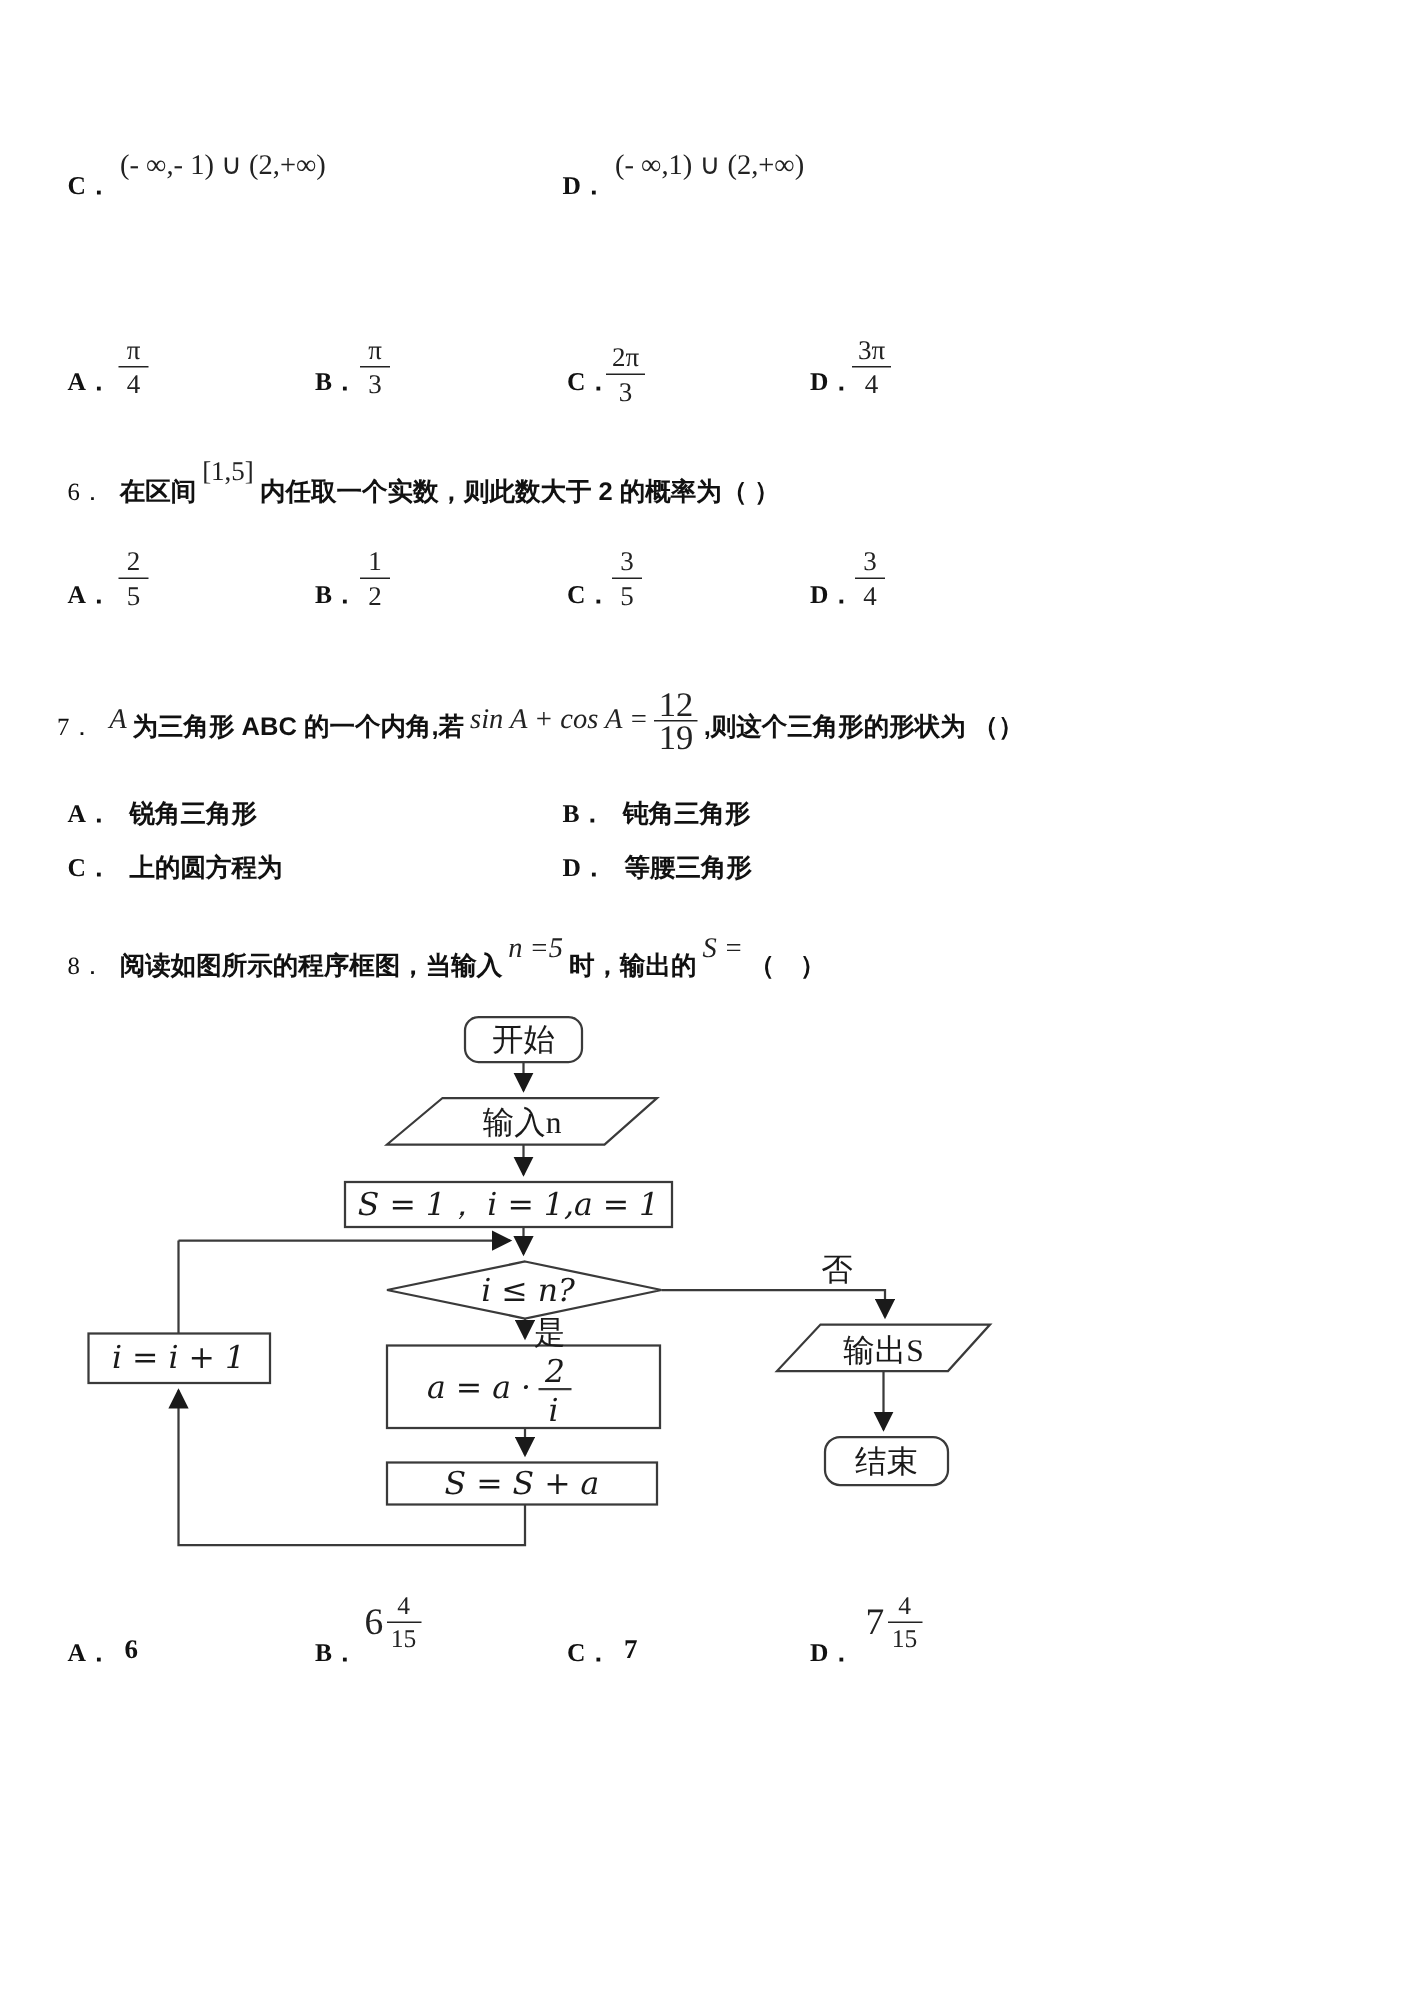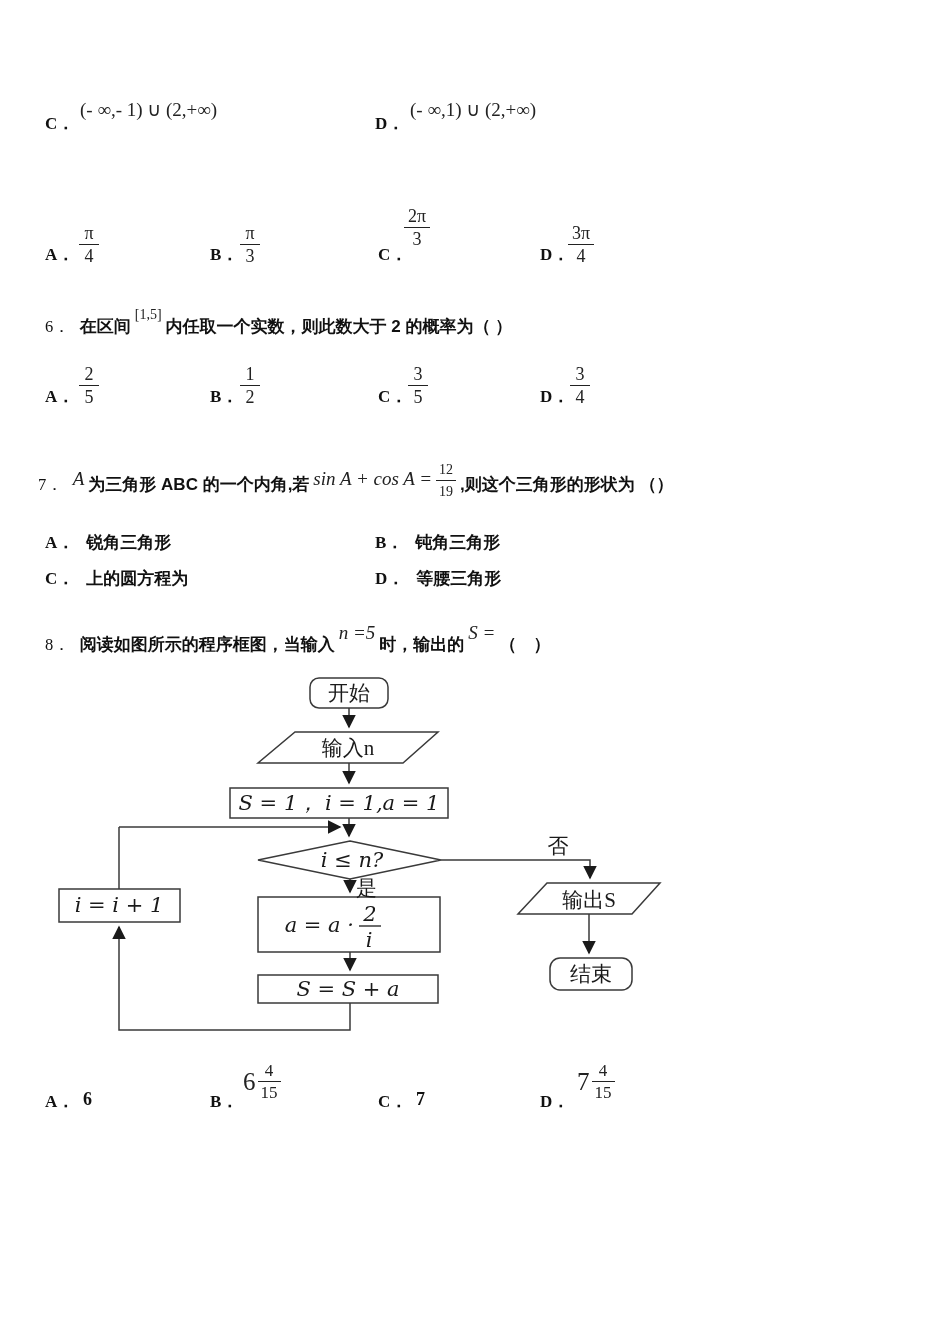--- a/index.html
+++ b/index.html
@@ -16,21 +16,21 @@
   .fml{font-family:"Liberation Serif",serif;font-size:19px;color:#222;white-space:nowrap;}
   .up5{position:relative;top:-5px;}
   .up8{position:relative;top:-8px;}
   .up11{position:relative;top:-11px;}
   .up13{position:relative;top:-13px;}
   .opt-label{position:absolute;font-family:"Liberation Serif",serif;font-weight:700;font-size:17px;color:#111;}
   .optval{position:absolute;font-family:"Liberation Serif",serif;font-weight:700;font-size:18px;color:#111;}
   .frac{position:absolute;text-align:center;font-family:"Liberation Serif",serif;font-size:18px;color:#222;min-width:20px;}
   .frac .num{display:block;border-bottom:1.2px solid #222;padding:0 4px 1px 4px;line-height:20px;}
   .frac .den{display:block;padding:1px 4px 0 4px;line-height:20px;}
-  .ifrac{display:inline-block;text-align:center;font-size:14px;font-family:"Liberation Serif",serif;
+  .ifrac{display:inline-block;text-align:center;font-size:23px;font-family:"Liberation Serif",serif;
          vertical-align:middle;position:relative;top:-6px;color:#222;}
   .ifrac .num{display:block;border-bottom:1.2px solid #222;padding:0 3px 1px 3px;line-height:19px;}
   .ifrac .den{display:block;padding:1px 3px 0 3px;line-height:19px;}
   .mixed{position:absolute;display:flex;align-items:center;color:#222;}
   .mixed .whole{font-family:"Liberation Serif",serif;font-size:25px;line-height:1;}
   .mixed .mfrac{text-align:center;font-family:"Liberation Serif",serif;font-size:17px;margin-left:2px;}
   .mixed .mfrac .num{display:block;border-bottom:1.2px solid #222;padding:0 3px 1px 3px;line-height:19px;}
   .mixed .mfrac .den{display:block;padding:1px 3px 0 3px;line-height:19px;}
   .q7opt{position:absolute;display:flex;align-items:baseline;}
   .q7opt .lbl{font-family:"Liberation Serif",serif;font-weight:700;font-size:17px;margin-right:12px;}
@@ -53,34 +53,34 @@
   <div class="frac" style="left:79px;top:223px">
     <span class="num">π</span>
     <span class="den">4</span>
   </div>
   <div class="opt-label" style="left:210px;top:243px">B．</div>
   <div class="frac" style="left:240px;top:223px">
     <span class="num">π</span>
     <span class="den">3</span>
   </div>
   <div class="opt-label" style="left:378px;top:243px">C．</div>
-  <div class="frac" style="left:404px;top:206px">
+  <div class="frac" style="left:404px;top:228px">
     <span class="num">2π</span>
     <span class="den">3</span>
   </div>
   <div class="opt-label" style="left:540px;top:243px">D．</div>
   <div class="frac" style="left:568px;top:223px">
     <span class="num">3π</span>
     <span class="den">4</span>
   </div>
 
   <div class="stem" style="left:45px;top:314px">
     <span class="qnum">6．</span>
     <span class="cn">在区间</span>
-    <span class="fml up13" style="font-size:14px">[1,5]</span>
+    <span class="fml up13" style="font-size:18px">[1,5]</span>
     <span class="cn">内任取一个实数，则此数大于 2 的概率为（  ）</span>
   </div>
 
   <div class="opt-label" style="left:45px;top:385px">A．</div>
   <div class="frac" style="left:79px;top:364px">
     <span class="num">2</span>
     <span class="den">5</span>
   </div>
   <div class="opt-label" style="left:210px;top:385px">B．</div>
   <div class="frac" style="left:240px;top:364px">

